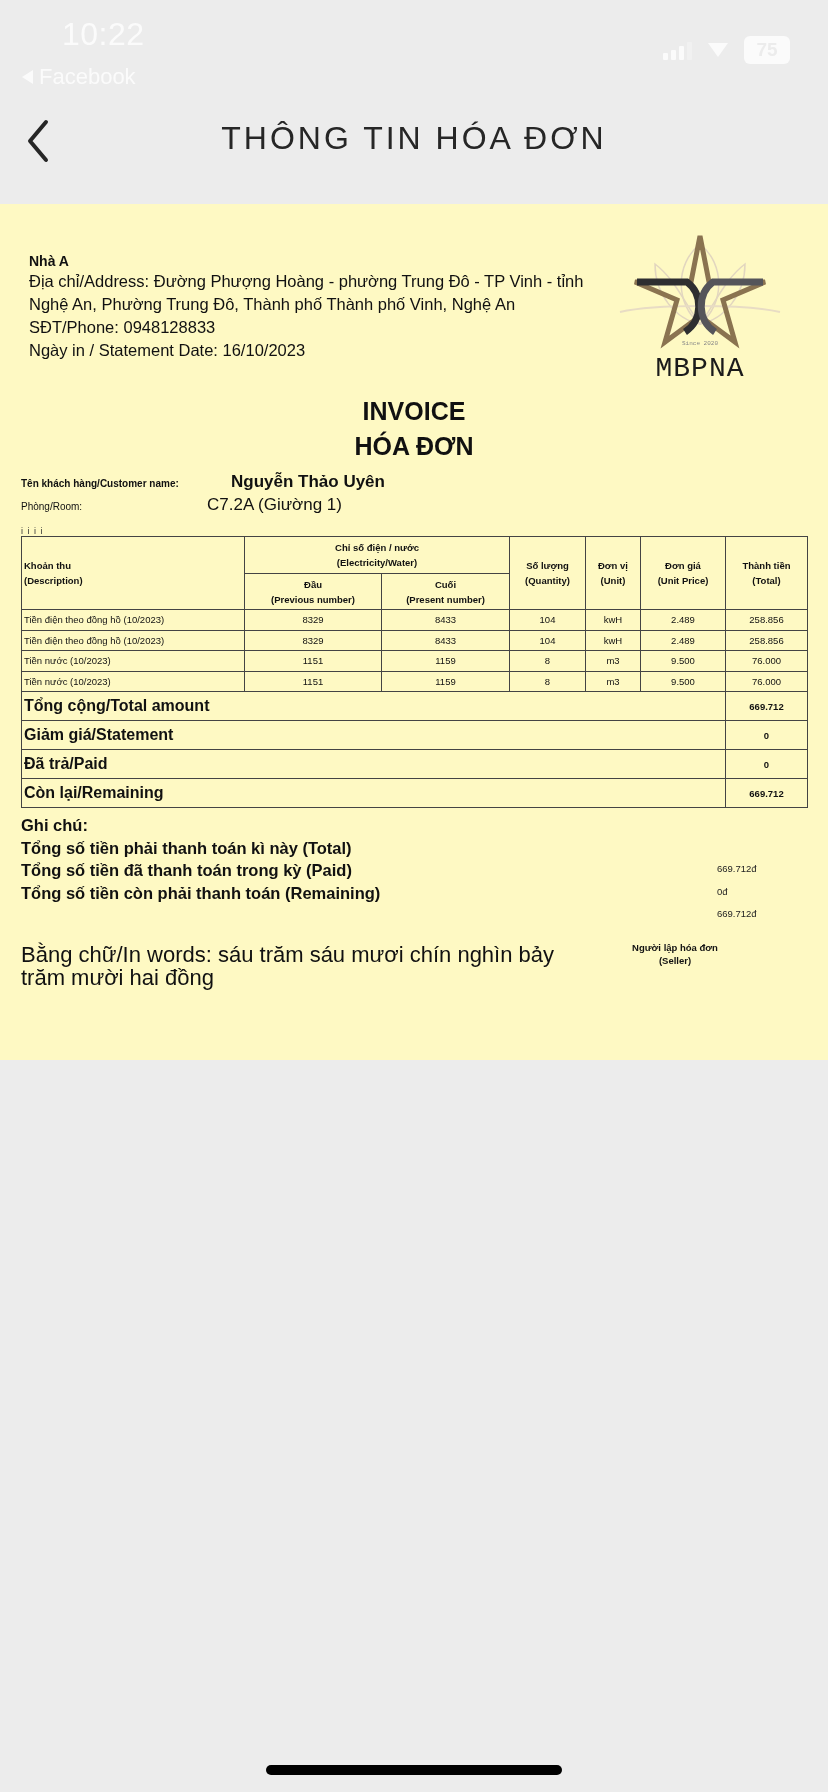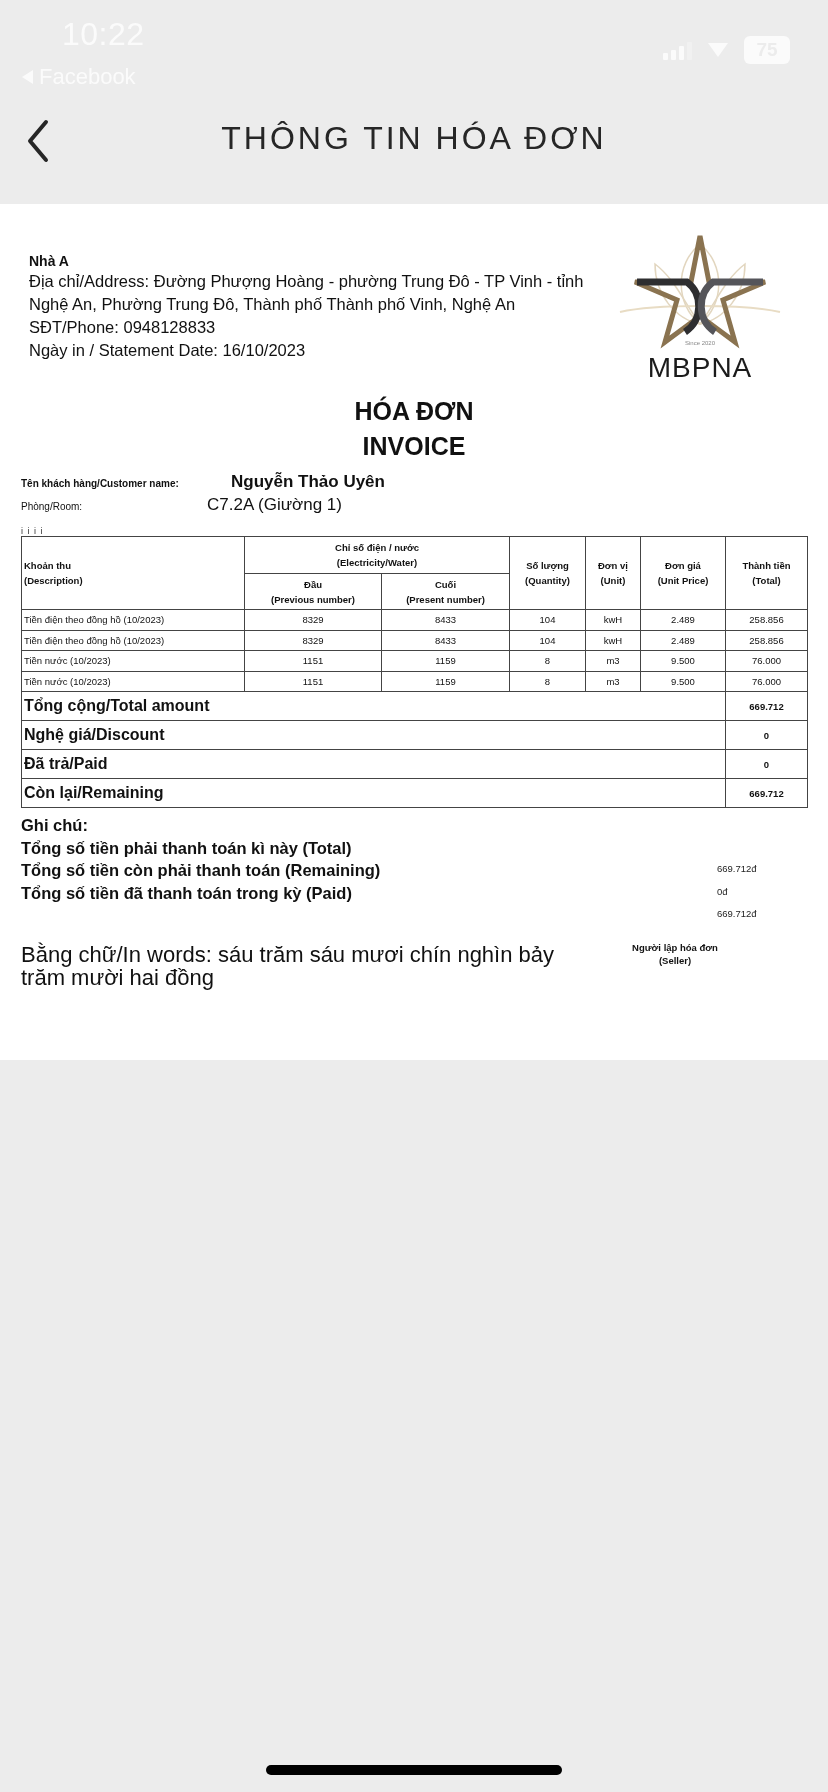--- a/index.html
+++ b/index.html
@@ -52,29 +52,29 @@
   .nav-title {
     position: absolute; left: 0; right: 0; top: 120px;
     text-align: center;
     font-size: 32px; letter-spacing: 3px; color: #262626;
     font-weight: 400;
   }
 
   
   .card {
     position: absolute; left: 0; top: 204px; width: 828px; height: 856px;
-    background: #ffffff;
+    background: #fef9c3;
   }
   .company {
     position: absolute; left: 29px; top: 48px; width: 560px;
     font-size: 16.5px; line-height: 23px; color: #111;
   }
   .company .name { font-weight: 700; font-size: 14px; line-height: 18px; }
   .logo {
-    position: absolute; left: 615px; top: 20px; width: 170px; height: 160px;
+    position: absolute; left: 615px; top: 20px; width: 170px; height: 160px; font-family: Liberation Mono, monospace;
   }
   .logo-text {
     position: absolute; left: 0; right: 0; bottom: 0;
     text-align: center; font-size: 28px; letter-spacing: 1px; color: #1b1b1b;
     font-weight: 400;
   }
   .logo-since {
     position: absolute; left: 0; right: 0; top: 116px;
     text-align: center; font-size: 6px; color: #888;
   }
@@ -180,22 +180,22 @@
 
       <polygon points="85,12 94,58 150,58 108,76 120,118 85,92 50,118 62,76 20,58 76,58" fill="none" stroke="#8a7350" stroke-width="5" stroke-linejoin="miter"></polygon>
       <path d="M22 58 L72 58 C88 70 88 96 70 108" fill="none" stroke="#2e2e30" stroke-width="7"></path>
       <path d="M148 58 L98 58 C82 70 82 96 100 108" fill="none" stroke="#55555a" stroke-width="7"></path>
     </svg>
     <div class="logo-since">Since 2020</div>
     <div class="logo-text">MBPNA</div>
   </div>
 
   <div class="title-block">
+    <div>INVOICE</div>
     <div>HÓA ĐƠN</div>
-    <div>INVOICE</div>
   </div>
 
   <div class="customer">
     <div class="cust-row">
       <span class="cust-label bold">Tên khách hàng/Customer name:</span>
       <span class="cust-value bold">Nguyễn Thảo Uyên</span>
     </div>
     <div class="cust-row">
       <span class="cust-label">Phòng/Room:</span>
       <span class="cust-value">C7.2A (Giường 1)</span>
@@ -286,39 +286,39 @@
       <td>m3</td>
       <td>9.500</td>
       <td>76.000</td>
     </tr>
 
     <tr class="sum">
       <td class="label" colspan="6">Tổng cộng/Total amount</td>
       <td class="amt">669.712</td>
     </tr>
     <tr class="sum">
-      <td class="label" colspan="6">Nghệ giá/Discount</td>
+      <td class="label" colspan="6">Giảm giá/Statement</td>
       <td class="amt">0</td>
     </tr>
     <tr class="sum">
       <td class="label" colspan="6">Đã trả/Paid</td>
       <td class="amt">0</td>
     </tr>
     <tr class="sum">
       <td class="label" colspan="6">Còn lại/Remaining</td>
       <td class="amt">669.712</td>
     </tr>
   </tbody>
     </table>
 
   <div class="notes">
     <div class="line">Ghi chú:</div>
     <div class="line">Tổng số tiền phải thanh toán kì này (Total)</div>
+    <div class="line">Tổng số tiền đã thanh toán trong kỳ (Paid)</div>
     <div class="line">Tổng số tiền còn phải thanh toán (Remaining)</div>
-    <div class="line">Tổng số tiền đã thanh toán trong kỳ (Paid)</div>
     <div class="words">Bằng chữ/In words: sáu trăm sáu mươi chín nghìn bảy trăm mười hai đồng</div>
   </div>
   <div class="note-amts">
     <div>669.712đ</div>
     <div>0đ</div>
     <div>669.712đ</div>
   </div>
 
   <div class="seller">
     <div>Người lập hóa đơn</div>

